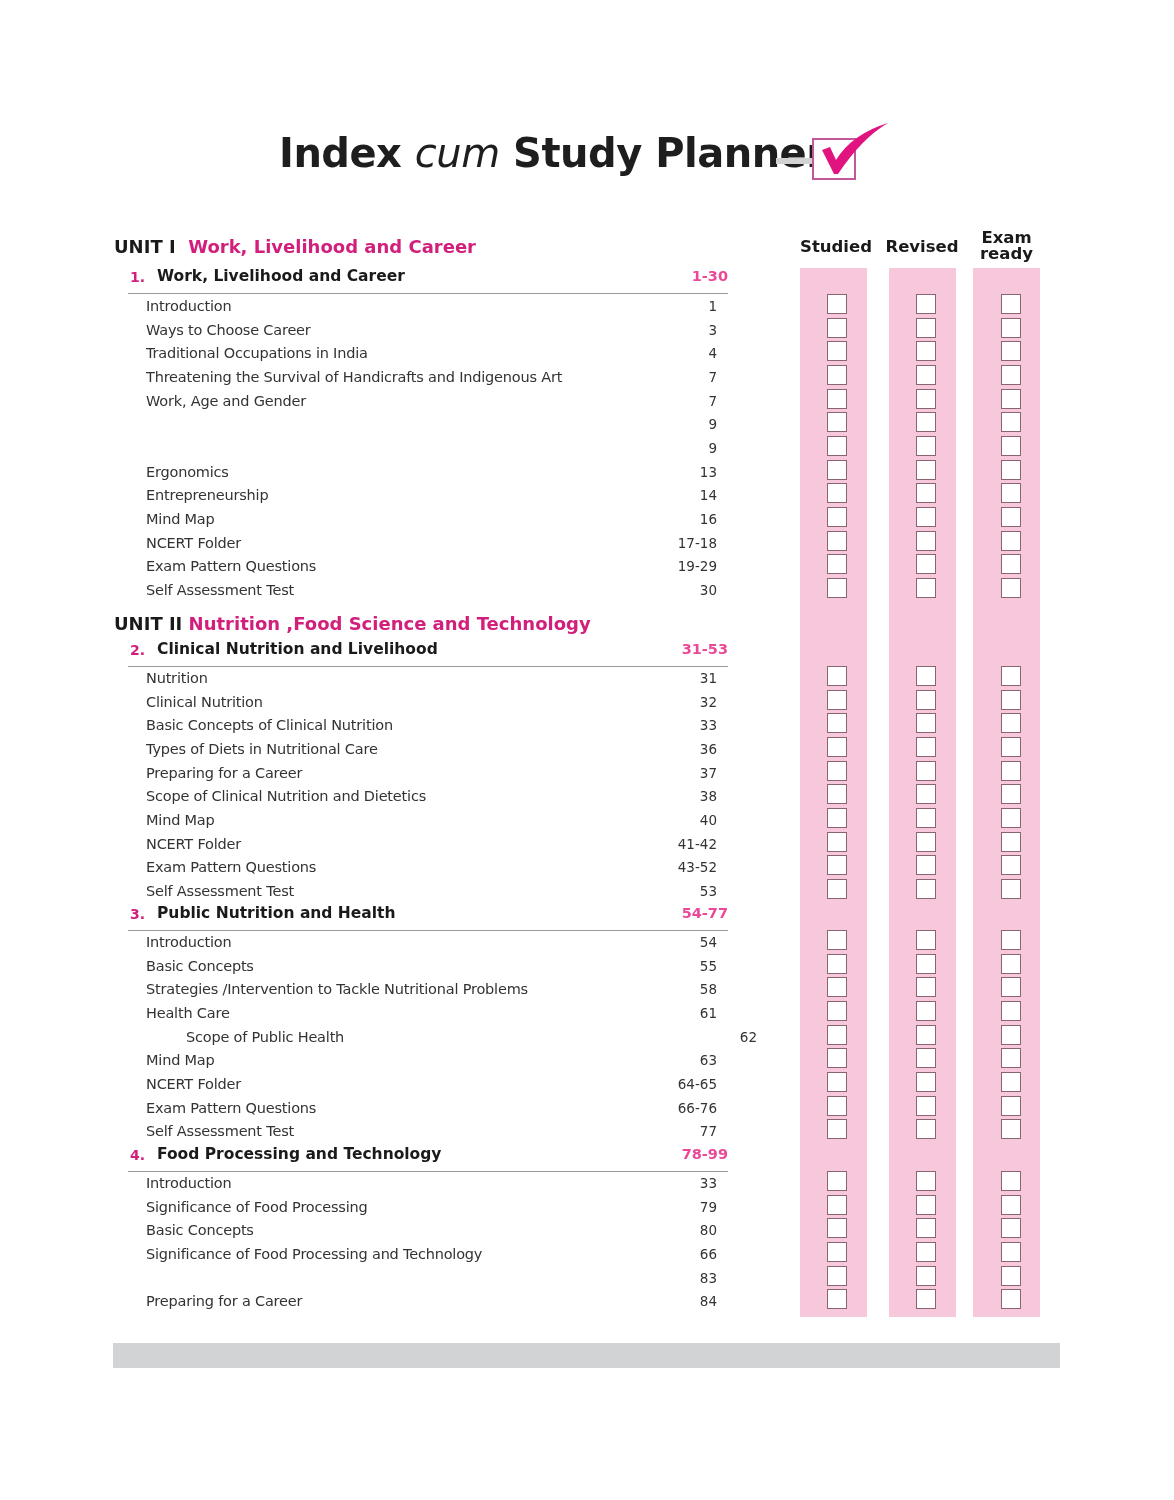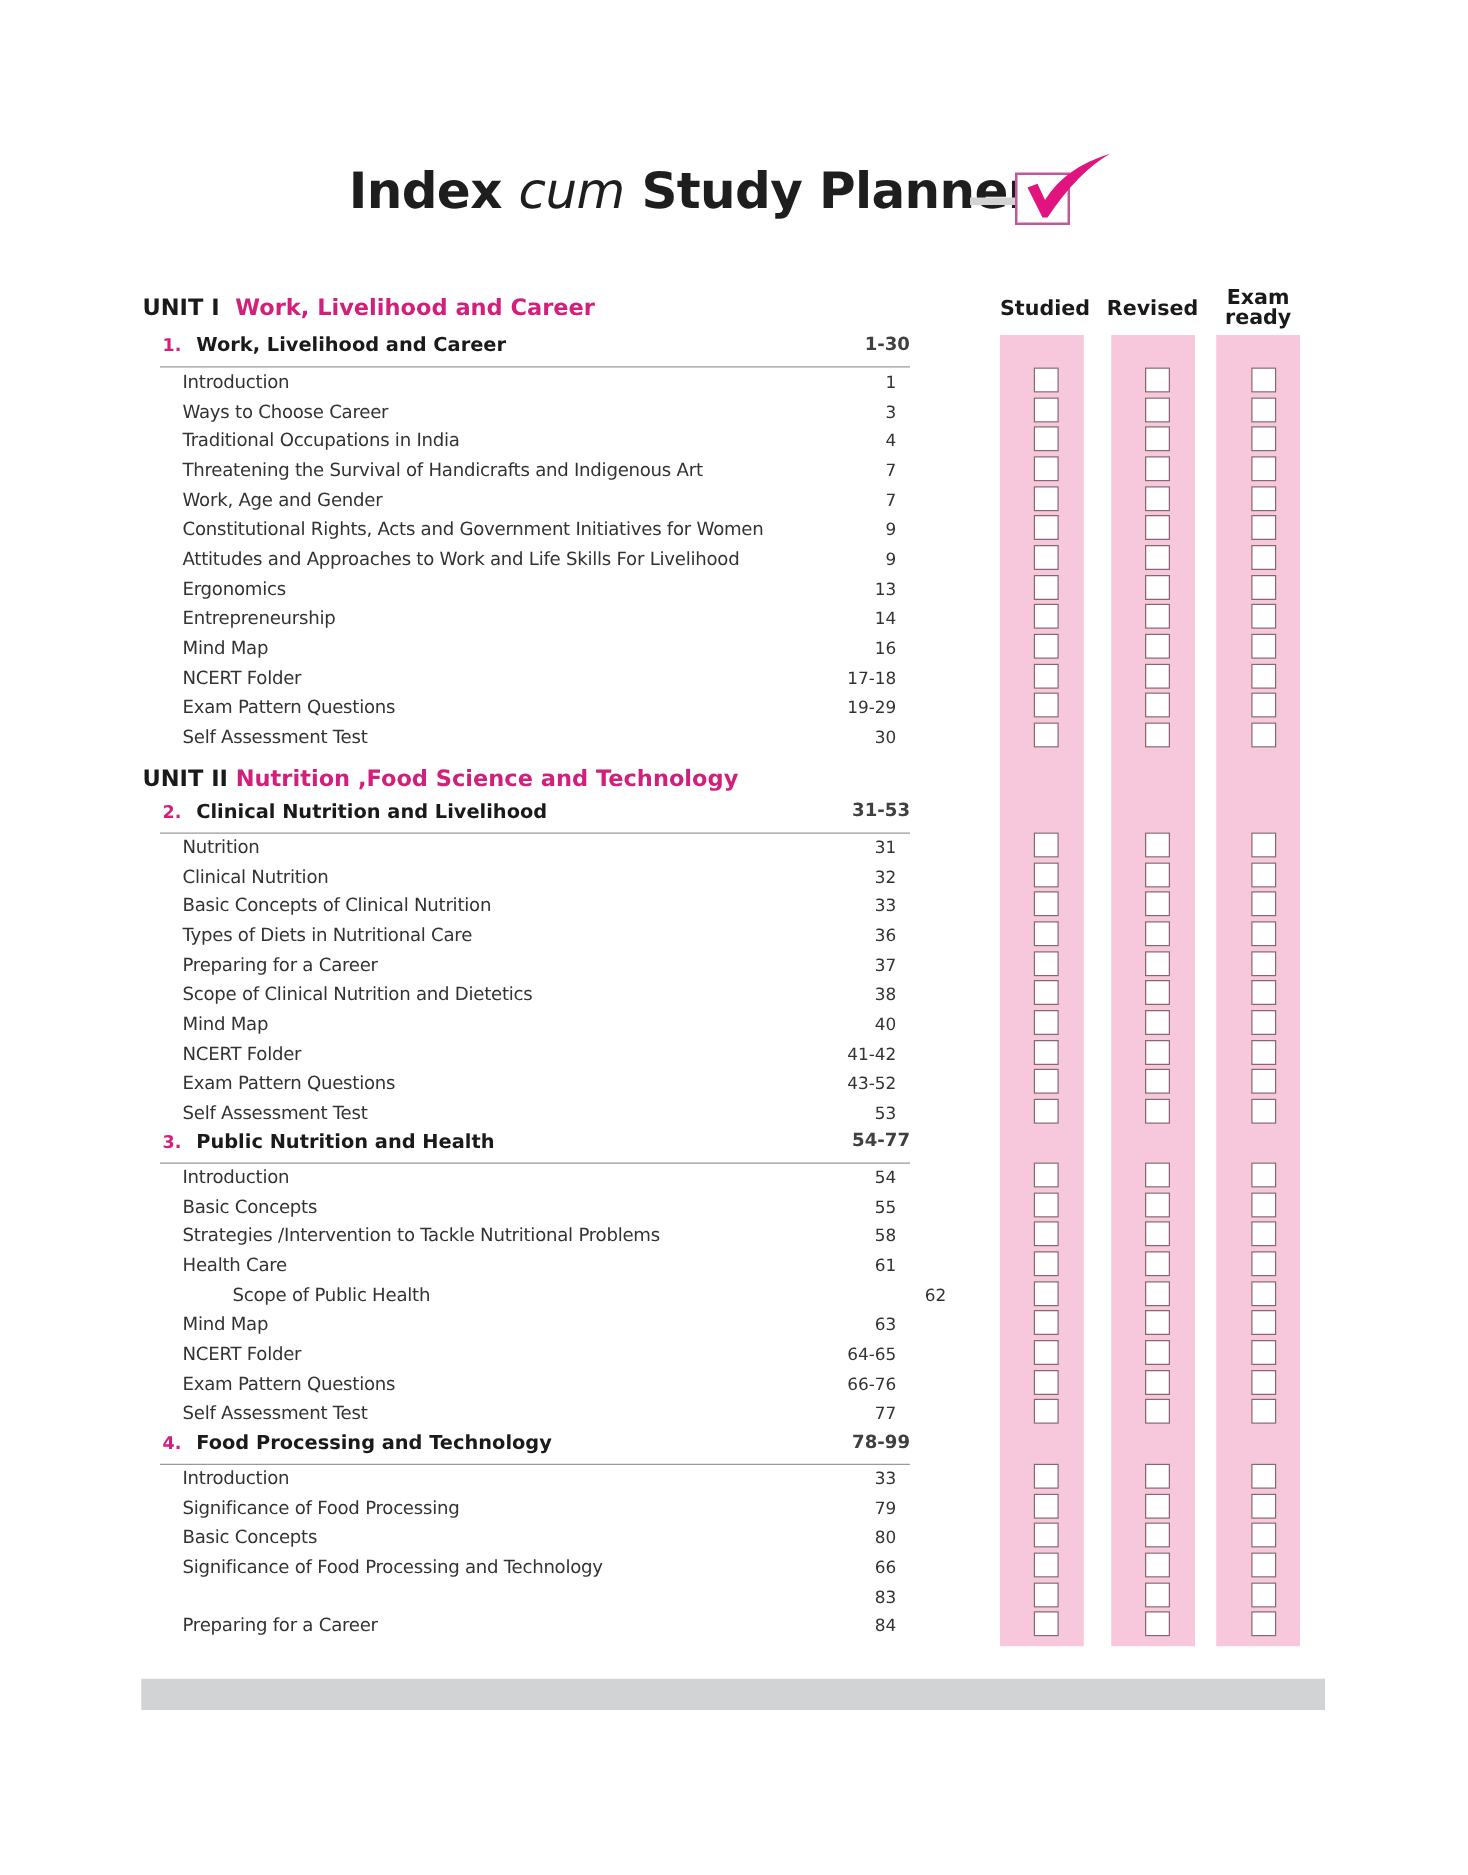--- a/index.html
+++ b/index.html
@@ -13,21 +13,21 @@
   .title-box { position: absolute; left: 812px; top: 138px; width: 44px; height: 42px;
                border: 2px solid #c2589b; box-sizing: border-box; background: #fff; }
   .title-check { position: absolute; left: 812px; top: 120px; width: 80px; height: 60px; }
 
   .unit-head { position: absolute; left: 114px; font-size: 18px; font-weight: bold; color: #1a1a1a; white-space: nowrap; }
   .unit-head .unit-name { color: #d21f7c; }
 
   .chap { position: absolute; left: 128px; width: 600px; height: 24px; border-bottom: 1.5px solid #9a9a9a; }
   .chap .num { position: absolute; left: 2px; top: 0; font-size: 14px; font-weight: bold; color: #d21f7c; }
   .chap .ctitle { position: absolute; left: 29px; top: -2px; font-size: 15.5px; font-weight: bold; color: #1a1a1a; white-space: nowrap; }
-  .chap .pages { position: absolute; right: 0; top: -1px; font-size: 14.5px; font-weight: bold; color: #404040; }
+  .chap .pages { position: absolute; right: 0; top: -1px; font-size: 14.5px; font-weight: bold; color: #ec4899; }
 
   .item { position: absolute; left: 146px; width: 571px; height: 22px; font-size: 14.5px; color: #333; }
   .item .itext { position: absolute; left: 0; top: 0; white-space: nowrap; letter-spacing: -0.2px; }
   .item .ipage { position: absolute; right: 0; top: 0; font-size: 13.5px; }
 
   .col-head { position: absolute; font-size: 16.5px; font-weight: bold; color: #1a1a1a; text-align: center; line-height: 16px; }
   .pink-col { position: absolute; top: 268px; height: 1049px; background: #f7c8dc; }
   .cb { position: absolute; width: 18px; height: 18px; border: 1.5px solid #8a6470; background: #fff; cursor: pointer; }
 
   .footer-bar { position: absolute; left: 113px; top: 1343px; width: 947px; height: 25px; background: #d2d3d5; }
@@ -93,28 +93,26 @@
     <div class="cb" style="left: 916px; top: 364.95px;"></div>
     <div class="cb" style="left: 1001px; top: 364.95px;"></div>
     <div class="item" style="top: 392.6px;">
       <span class="itext">Work, Age and Gender</span>
       <span class="ipage">7</span>
     </div>
     <div class="cb" style="left: 827px; top: 388.6px;"></div>
     <div class="cb" style="left: 916px; top: 388.6px;"></div>
     <div class="cb" style="left: 1001px; top: 388.6px;"></div>
     <div class="item" style="top: 416.25px;">
-      <span class="itext">Constitutional Rights, Acts and Government Initiatives for Women</span>
       <span class="ipage">9</span>
     </div>
     <div class="cb" style="left: 827px; top: 412.25px;"></div>
     <div class="cb" style="left: 916px; top: 412.25px;"></div>
     <div class="cb" style="left: 1001px; top: 412.25px;"></div>
     <div class="item" style="top: 439.9px;">
-      <span class="itext">Attitudes and Approaches to Work and Life Skills For Livelihood</span>
       <span class="ipage">9</span>
     </div>
     <div class="cb" style="left: 827px; top: 435.9px;"></div>
     <div class="cb" style="left: 916px; top: 435.9px;"></div>
     <div class="cb" style="left: 1001px; top: 435.9px;"></div>
     <div class="item" style="top: 463.55px;">
       <span class="itext">Ergonomics</span>
       <span class="ipage">13</span>
     </div>
     <div class="cb" style="left: 827px; top: 459.55px;"></div>

